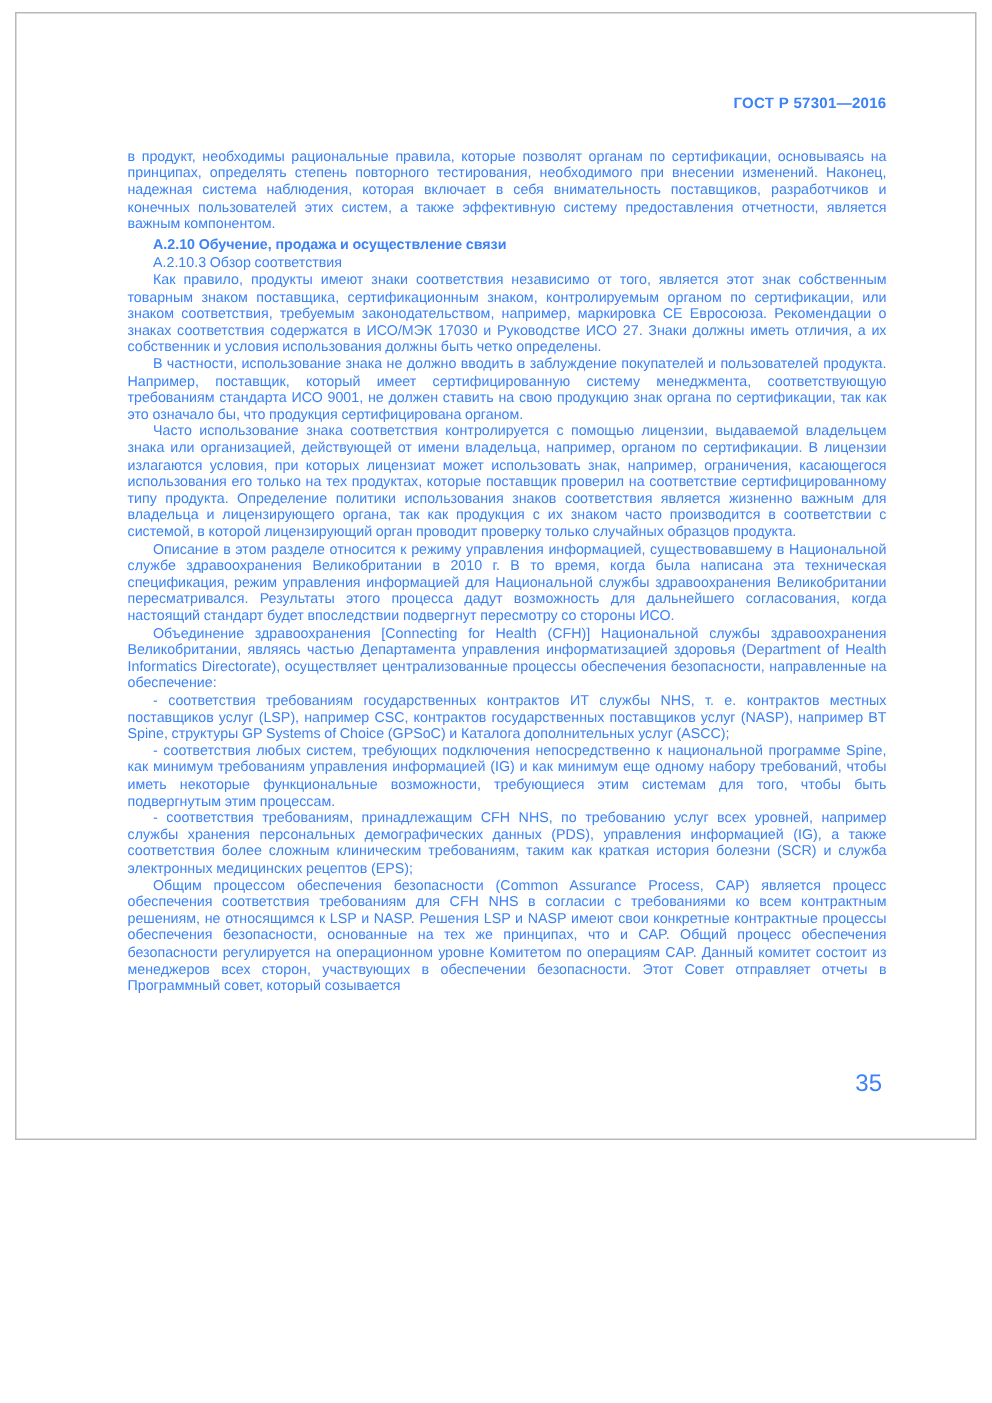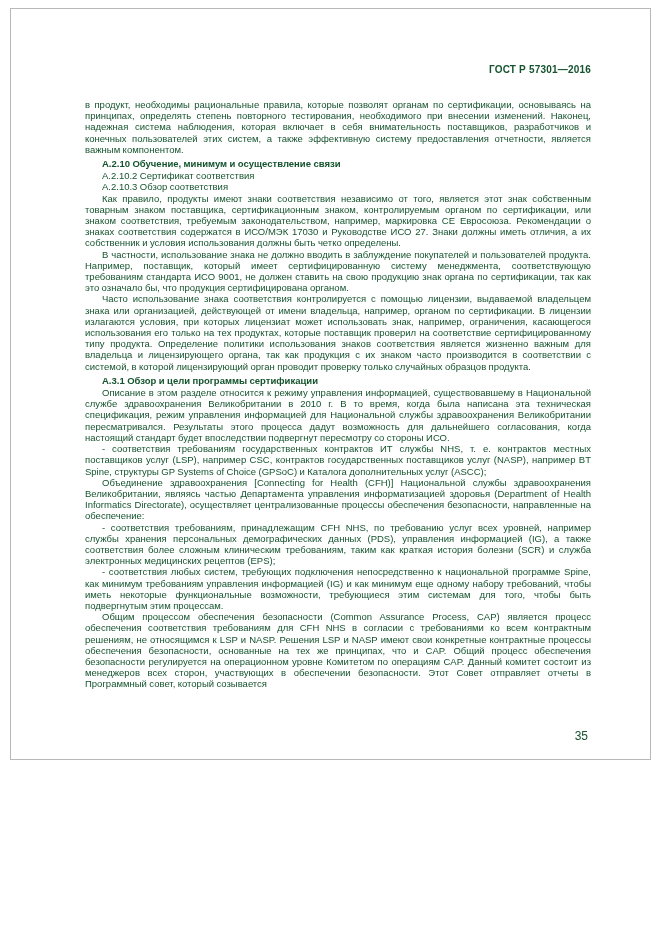--- a/index.html
+++ b/index.html
@@ -2,21 +2,21 @@
 <html><head>
 <meta charset="utf-8">
 <style>
   html, body { margin: 0; padding: 0; background: #ffffff; }
   .page {
     position: relative;
     width: 661px;
     height: 768px;
     background: #ffffff;
     font-family: "Liberation Sans", sans-serif;
-    color: #14532d;
+    color: #3b82f6;
     overflow: hidden;
   }
   .frame {
     position: absolute;
     left: 10px;
     top: 8px;
     right: 10px;
     bottom: 8px;
     border: 1px solid #b8b8b8;
     pointer-events: none;
@@ -40,43 +40,41 @@
     line-height: 11.2px;
     text-align: justify;
     text-indent: 17px;
     word-spacing: -0.2px;
   }
   .content p.no-indent { text-indent: 0; margin-top: 24px; }
   .content p.bold { font-weight: bold; margin-top: 3px; margin-bottom: 1px; }
   .page-number {
     position: absolute;
     right: 73px;
-    bottom: 25px;
-    font-size: 12px;
+    bottom: 36px;
+    font-size: 16px;
   }
 </style>
 </head>
 <body>
 
 <div class="page">
   <div class="frame"></div>
 
   <div class="content">
     <div class="doc-number">ГОСТ Р 57301—2016</div>
 
     <p class="no-indent">в продукт, необходимы рациональные правила, которые позволят органам по сертификации, основываясь на принципах, определять степень повторного тестирования, необходимого при внесении изменений. Наконец, надежная система наблюдения, которая включает в себя внимательность поставщиков, разработчиков и конечных пользователей этих систем, а также эффективную систему предоставления отчетности, является важным компонентом.</p>
-    <p class="bold">А.2.10 Обучение, минимум и осуществление связи</p>
-    <p>А.2.10.2 Сертификат соответствия</p>
+    <p class="bold">А.2.10 Обучение, продажа и осуществление связи</p>
     <p>А.2.10.3 Обзор соответствия</p>
     <p>Как правило, продукты имеют знаки соответствия независимо от того, является этот знак собственным товарным знаком поставщика, сертификационным знаком, контролируемым органом по сертификации, или знаком соответствия, требуемым законодательством, например, маркировка СЕ Евросоюза. Рекомендации о знаках соответствия содержатся в ИСО/МЭК 17030 и Руководстве ИСО 27. Знаки должны иметь отличия, а их собственник и условия использования должны быть четко определены.</p>
     <p>В частности, использование знака не должно вводить в заблуждение покупателей и пользователей продукта. Например, поставщик, который имеет сертифицированную систему менеджмента, соответствующую требованиям стандарта ИСО 9001, не должен ставить на свою продукцию знак органа по сертификации, так как это означало бы, что продукция сертифицирована органом.</p>
     <p>Часто использование знака соответствия контролируется с помощью лицензии, выдаваемой владельцем знака или организацией, действующей от имени владельца, например, органом по сертификации. В лицензии излагаются условия, при которых лицензиат может использовать знак, например, ограничения, касающегося использования его только на тех продуктах, которые поставщик проверил на соответствие сертифицированному типу продукта. Определение политики использования знаков соответствия является жизненно важным для владельца и лицензирующего органа, так как продукция с их знаком часто производится в соответствии с системой, в которой лицензирующий орган проводит проверку только случайных образцов продукта.</p>
-    <p class="bold">А.3.1 Обзор и цели программы сертификации</p>
     <p>Описание в этом разделе относится к режиму управления информацией, существовавшему в Национальной службе здравоохранения Великобритании в 2010 г. В то время, когда была написана эта техническая спецификация, режим управления информацией для Национальной службы здравоохранения Великобритании пересматривался. Результаты этого процесса дадут возможность для дальнейшего согласования, когда настоящий стандарт будет впоследствии подвергнут пересмотру со стороны ИСО.</p>
+    <p>Объединение здравоохранения [Connecting for Health (CFH)] Национальной службы здравоохранения Великобритании, являясь частью Департамента управления информатизацией здоровья (Department of Health Informatics Directorate), осуществляет централизованные процессы обеспечения безопасности, направленные на обеспечение:</p>
     <p>- соответствия требованиям государственных контрактов ИТ службы NHS, т. е. контрактов местных поставщиков услуг (LSP), например CSC, контрактов государственных поставщиков услуг (NASP), например BT Spine, структуры GP Systems of Choice (GPSoC) и Каталога дополнительных услуг (ASCC);</p>
-    <p>Объединение здравоохранения [Connecting for Health (CFH)] Национальной службы здравоохранения Великобритании, являясь частью Департамента управления информатизацией здоровья (Department of Health Informatics Directorate), осуществляет централизованные процессы обеспечения безопасности, направленные на обеспечение:</p>
+    <p>- соответствия любых систем, требующих подключения непосредственно к национальной программе Spine, как минимум требованиям управления информацией (IG) и как минимум еще одному набору требований, чтобы иметь некоторые функциональные возможности, требующиеся этим системам для того, чтобы быть подвергнутым этим процессам.</p>
     <p>- соответствия требованиям, принадлежащим CFH NHS, по требованию услуг всех уровней, например службы хранения персональных демографических данных (PDS), управления информацией (IG), а также соответствия более сложным клиническим требованиям, таким как краткая история болезни (SCR) и служба электронных медицинских рецептов (EPS);</p>
-    <p>- соответствия любых систем, требующих подключения непосредственно к национальной программе Spine, как минимум требованиям управления информацией (IG) и как минимум еще одному набору требований, чтобы иметь некоторые функциональные возможности, требующиеся этим системам для того, чтобы быть подвергнутым этим процессам.</p>
     <p>Общим процессом обеспечения безопасности (Common Assurance Process, CAP) является процесс обеспечения соответствия требованиям для CFH NHS в согласии с требованиями ко всем контрактным решениям, не относящимся к LSP и NASP. Решения LSP и NASP имеют свои конкретные контрактные процессы обеспечения безопасности, основанные на тех же принципах, что и CAP. Общий процесс обеспечения безопасности регулируется на операционном уровне Комитетом по операциям CAP. Данный комитет состоит из менеджеров всех сторон, участвующих в обеспечении безопасности. Этот Совет отправляет отчеты в Программный совет, который созывается</p>
   </div>
 
   <div class="page-number">35</div>
 </div>
 
 </body></html>

